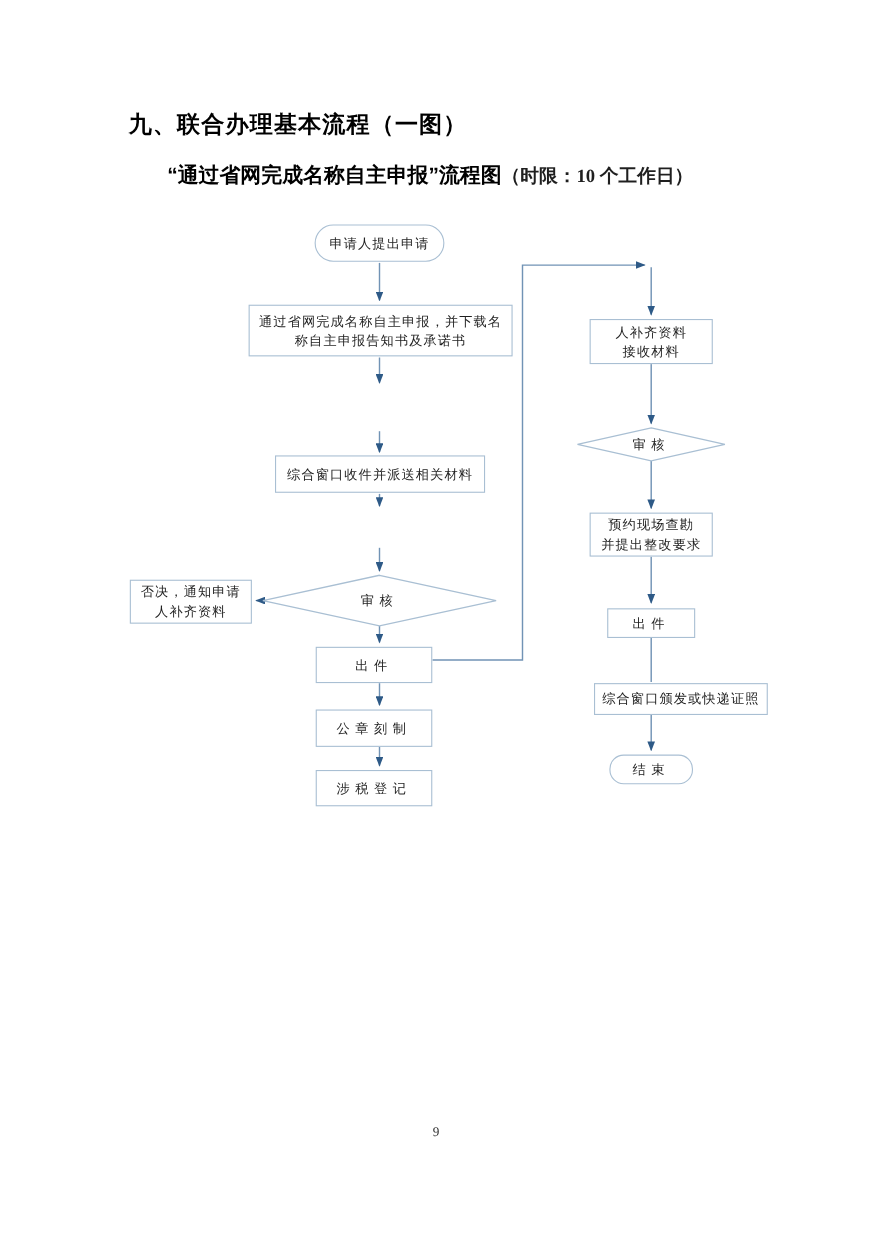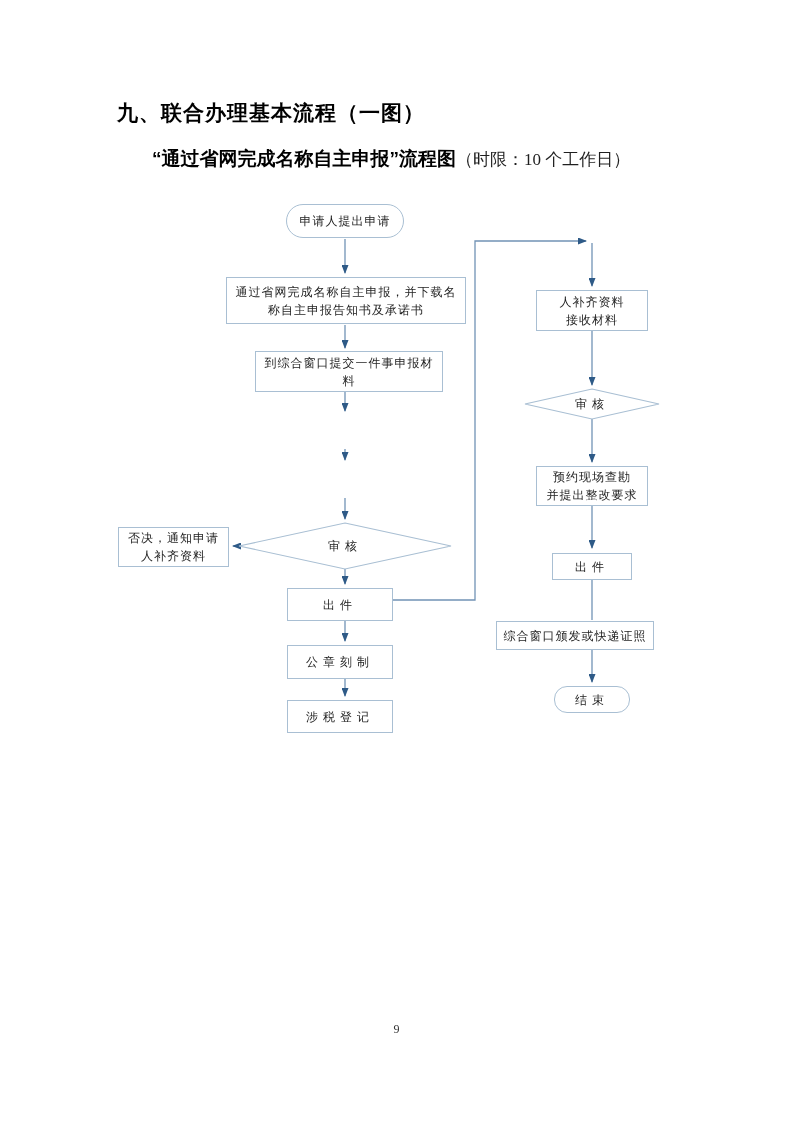--- a/index.html
+++ b/index.html
@@ -30,21 +30,21 @@
     white-space: nowrap;
   }
   .subtitle .main {
     font-family: "Liberation Sans", "DejaVu Sans", sans-serif;
     font-weight: bold;
     font-size: 19px;
     color: #000000;
   }
   .subtitle .note {
     font-family: "Liberation Serif", "DejaVu Serif", serif;
-    font-weight: normal;
+    font-weight: bold;
     font-size: 17px;
     color: #1f1f1f;
   }
   .flow-svg {
     position: absolute;
     left: 0; top: 0;
     width: 793px; height: 1122px;
   }
   .node {
     position: absolute;
@@ -116,23 +116,22 @@
       <polygon points="345,523 451,546 345,569 239,546"></polygon>
       <polygon points="592,389 659,404 592,419 525,404"></polygon>
     </g>
   </svg>
 
   <div class="node stadium" style="left:286px; top:204px; width:118px; height:34px;">申请人提出申请</div>
 
   <div class="node" style="left:226px; top:277px; width:240px; height:47px;">通过省网完成名称自主申报，并下载名
 称自主申报告知书及承诺书</div>
 
-  <div class="node" style="left:255px; top:351px; width:188px; height:41px;">到综合窗口提交一件事申报材
-料</div>
 
+  <div class="node" style="left:250px; top:414px; width:191px; height:34px;">综合窗口收件并派送相关材料</div>
 
 
   <div class="node plain sp" style="left:239px; top:523px; width:212px; height:46px;">审核</div>
 
   <div class="node" style="left:118px; top:527px; width:111px; height:40px;">否决，通知申请
 人补齐资料</div>
 
   <div class="node sp" style="left:287px; top:588px; width:106px; height:33px;">出件</div>
 
   <div class="node sp" style="left:287px; top:645px; width:106px; height:34px;">公章刻制</div>
@@ -142,19 +141,19 @@
   <div class="node" style="left:536px; top:290px; width:112px; height:41px;">人补齐资料
 接收材料</div>
 
   <div class="node plain sp" style="left:525px; top:389px; width:134px; height:30px;">审核</div>
 
   <div class="node" style="left:536px; top:466px; width:112px; height:40px;">预约现场查勘
 并提出整改要求</div>
 
   <div class="node sp" style="left:552px; top:553px; width:80px; height:27px;">出件</div>
 
-  <div class="node" style="left:496px; top:621px; width:158px; height:29px;">综合窗口颁发或快递证照</div>
+  <div class="node" style="left:540px; top:621px; width:158px; height:29px;font-family:Liberation Mono, monospace;">综合窗口颁发或快递证照</div>
 
   <div class="node stadium sp" style="left:554px; top:686px; width:76px; height:27px; border-radius:13px;">结束</div>
 
   <div class="page-number">9</div>
 
 </div>
 
 </body></html>

